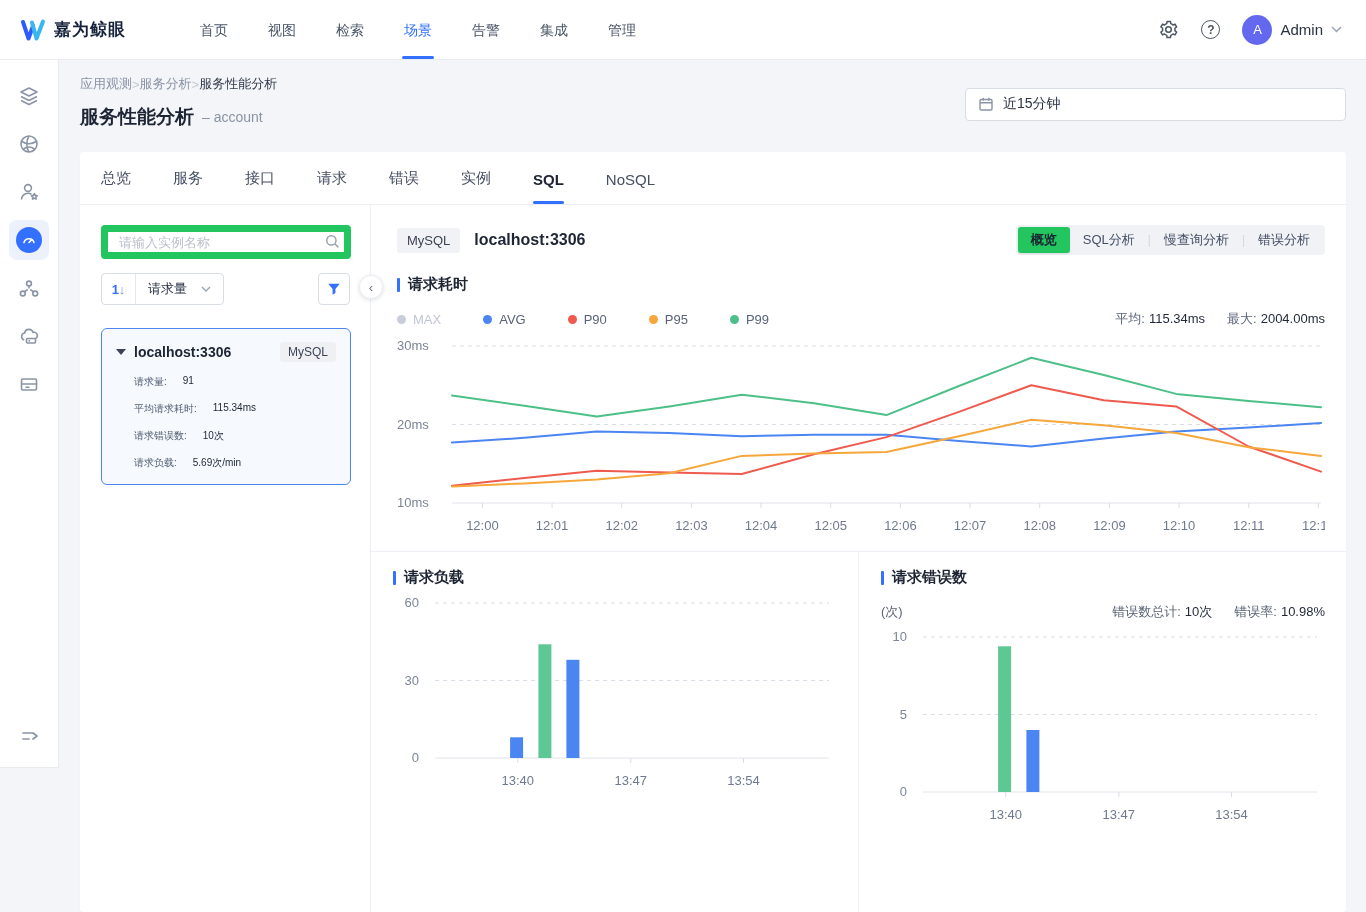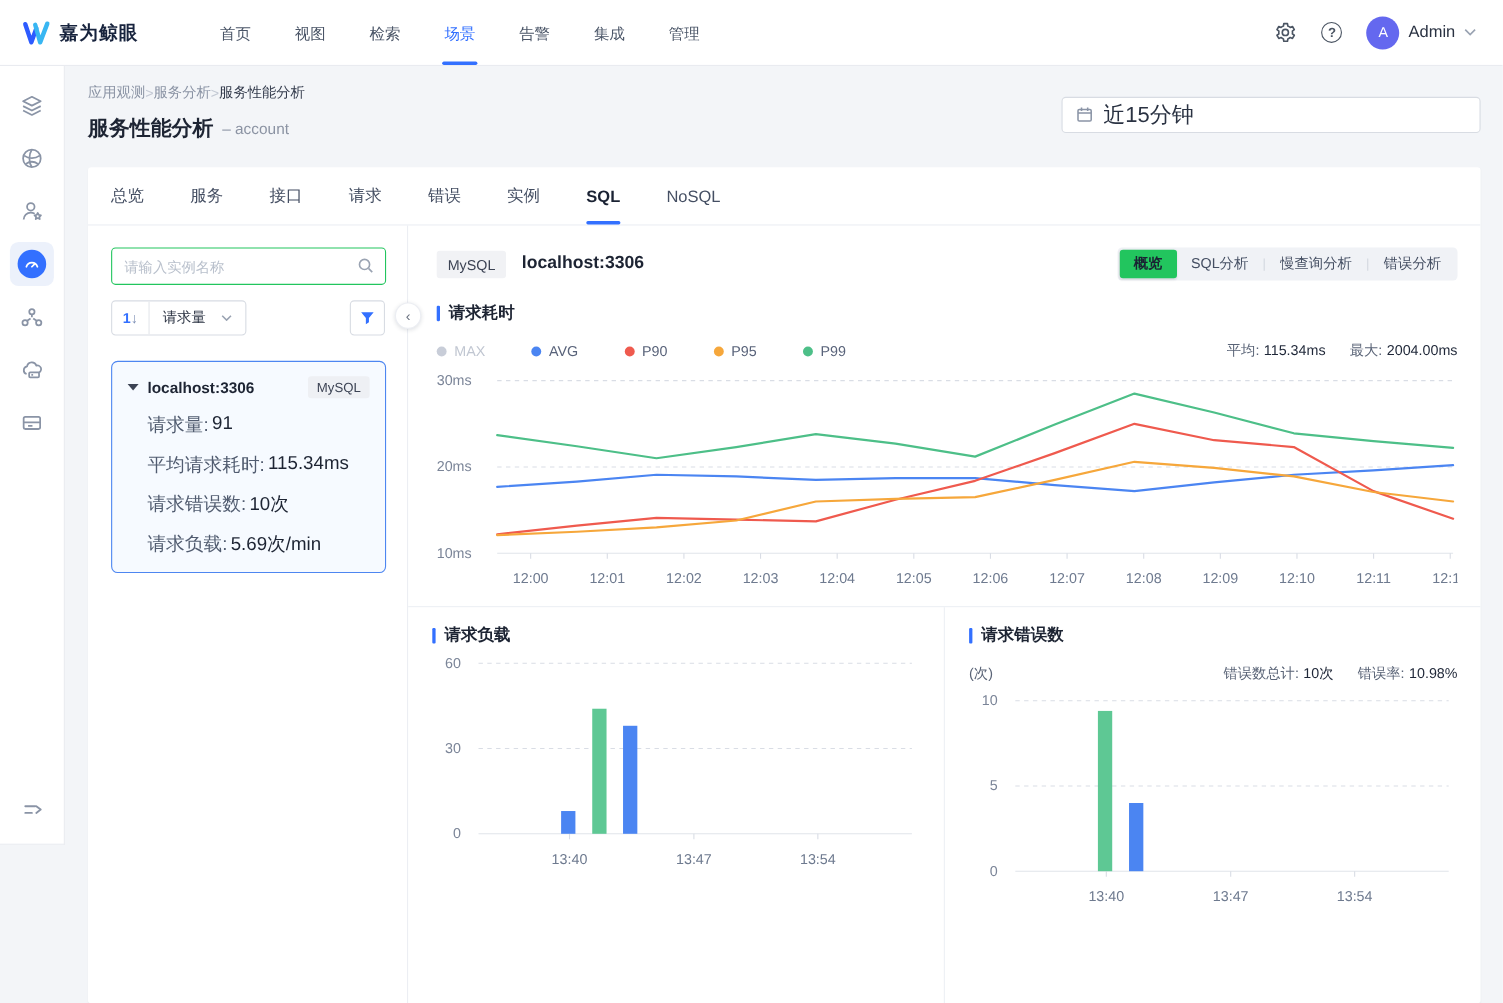--- a/index.html
+++ b/index.html
@@ -41,37 +41,37 @@
   .content { position:absolute; top:60px; left:59px; width:1307px; height:852px; padding:15px 20px 0 21px; }
   .breadcrumb { font-size:13px; color:#a6adbb; display:flex; gap:0; align-items:center; }
   .crumb-link { color:#8a93a4; cursor:pointer; }
   .crumb-current { color:#333b4c; }
   .crumb-sep { color:#c3c9d4; }
   .title-row { margin-top:11px; display:flex; align-items:center; }
   .page-title { font-size:19px; font-weight:bold; color:#1d2433; }
   .page-subtitle { font-size:14px; color:#8b93a3; margin-left:8px; }
   .time-picker { margin-left:auto; width:381px; height:33px; background:#fff; border:1px solid #d8dce3;
     border-radius:4px; display:flex; align-items:center; gap:9px; padding:0 12px; cursor:pointer; margin-top:-26px; }
-  .time-picker span { font-size:20px; color:#2a3242; }
+  .time-picker span { font-size:14px; color:#2a3242; }
 
   
   .main-card { margin-top:22px; background:#fff; border-radius:3px; height:760px; overflow:hidden;
     box-shadow:0 1px 2px rgba(30,40,60,.04); }
   .tabs-row { display:flex; align-items:flex-end; gap:42px; padding:0 21px; height:53px;
     border-bottom:1px solid #eceef3; }
   .tab { font-size:15px; color:#454f63; padding-bottom:16px; position:relative; cursor:pointer; }
   .tab.active { font-weight:bold; color:#1a2233; }
   .tab.active::after { content:""; position:absolute; left:0; right:0; bottom:0; height:3px; background:#3370ff; border-radius:2px; }
 
   .card-body { display:flex; height:707px; position:relative; }
 
   
   .left-panel { width:291px; border-right:1px solid #eceef3; padding:20px 20px 0 21px; flex-shrink:0; }
   .search-box { position:relative; }
-  .search-box input { width:250px; height:34px; border:1px solid #22c55e; border-radius:4px;
+  .search-box input { width:250px; height:34px; border:7px solid #22c55e; border-radius:4px;
     padding:0 32px 0 11px; font-size:13px; color:#2a3242; outline:none;
     font-family:"Liberation Sans","DejaVu Sans",sans-serif; }
   .search-box input::placeholder { color:#b9c0cc; }
   .search-box .mag { position:absolute; right:10px; top:9px; }
   .sort-row { margin-top:14px; display:flex; align-items:center; }
   .sort-group { display:flex; align-items:center; border:1px solid #d8dce3; border-radius:4px; height:32px; overflow:hidden; }
   .sort-dir { width:34px; height:100%; display:flex; align-items:center; justify-content:center;
     border-right:1px solid #e4e7ec; cursor:pointer; font-size:13px; }
   .sort-dir b { color:#3370ff; font-weight:bold; }
   .sort-dir i { color:#7f90b5; font-style:normal; }
@@ -81,21 +81,21 @@
     display:flex; align-items:center; justify-content:center; cursor:pointer; background:#fff; }
 
   .instance-card { margin-top:23px; width:250px; border:1px solid #4d86f1; background:#f6faff;
     border-radius:6px; padding:13px 14px 14px; cursor:pointer; }
   .inst-head { display:flex; align-items:center; }
   .caret-down { width:0; height:0; border-left:5px solid transparent; border-right:5px solid transparent;
     border-top:6px solid #3c4354; margin-right:8px; cursor:pointer; }
   .inst-name { font-size:14px; font-weight:bold; color:#1d2433; }
   .inst-tag { margin-left:auto; background:#eef0f4; border-radius:3px; font-size:12px; color:#3c4354; padding:3px 8px; }
   .inst-metrics { margin-top:6px; padding-left:18px; }
-  .inst-metric { display:flex; gap:3px; margin-top:13px; font-size:17px; }
+  .inst-metric { display:flex; gap:16px; margin-top:13px; font-size:10px; }
   .inst-metric .ml { color:#515c70; }
   .inst-metric .mv { color:#1d2433; }
 
   .collapse-circle { position:absolute; left:279px; top:70px; width:24px; height:24px; border-radius:50%;
     background:#fff; border:1px solid #eceef3; box-shadow:0 1px 4px rgba(30,40,60,.15); color:#6b7280;
     font-size:13px; display:flex; align-items:center; justify-content:center; cursor:pointer; z-index:5; }
 
   
   .charts-area { flex:1; display:flex; flex-direction:column; min-width:0; }
   .detail-header { display:flex; align-items:center; padding:20px 21px 0 26px; }

